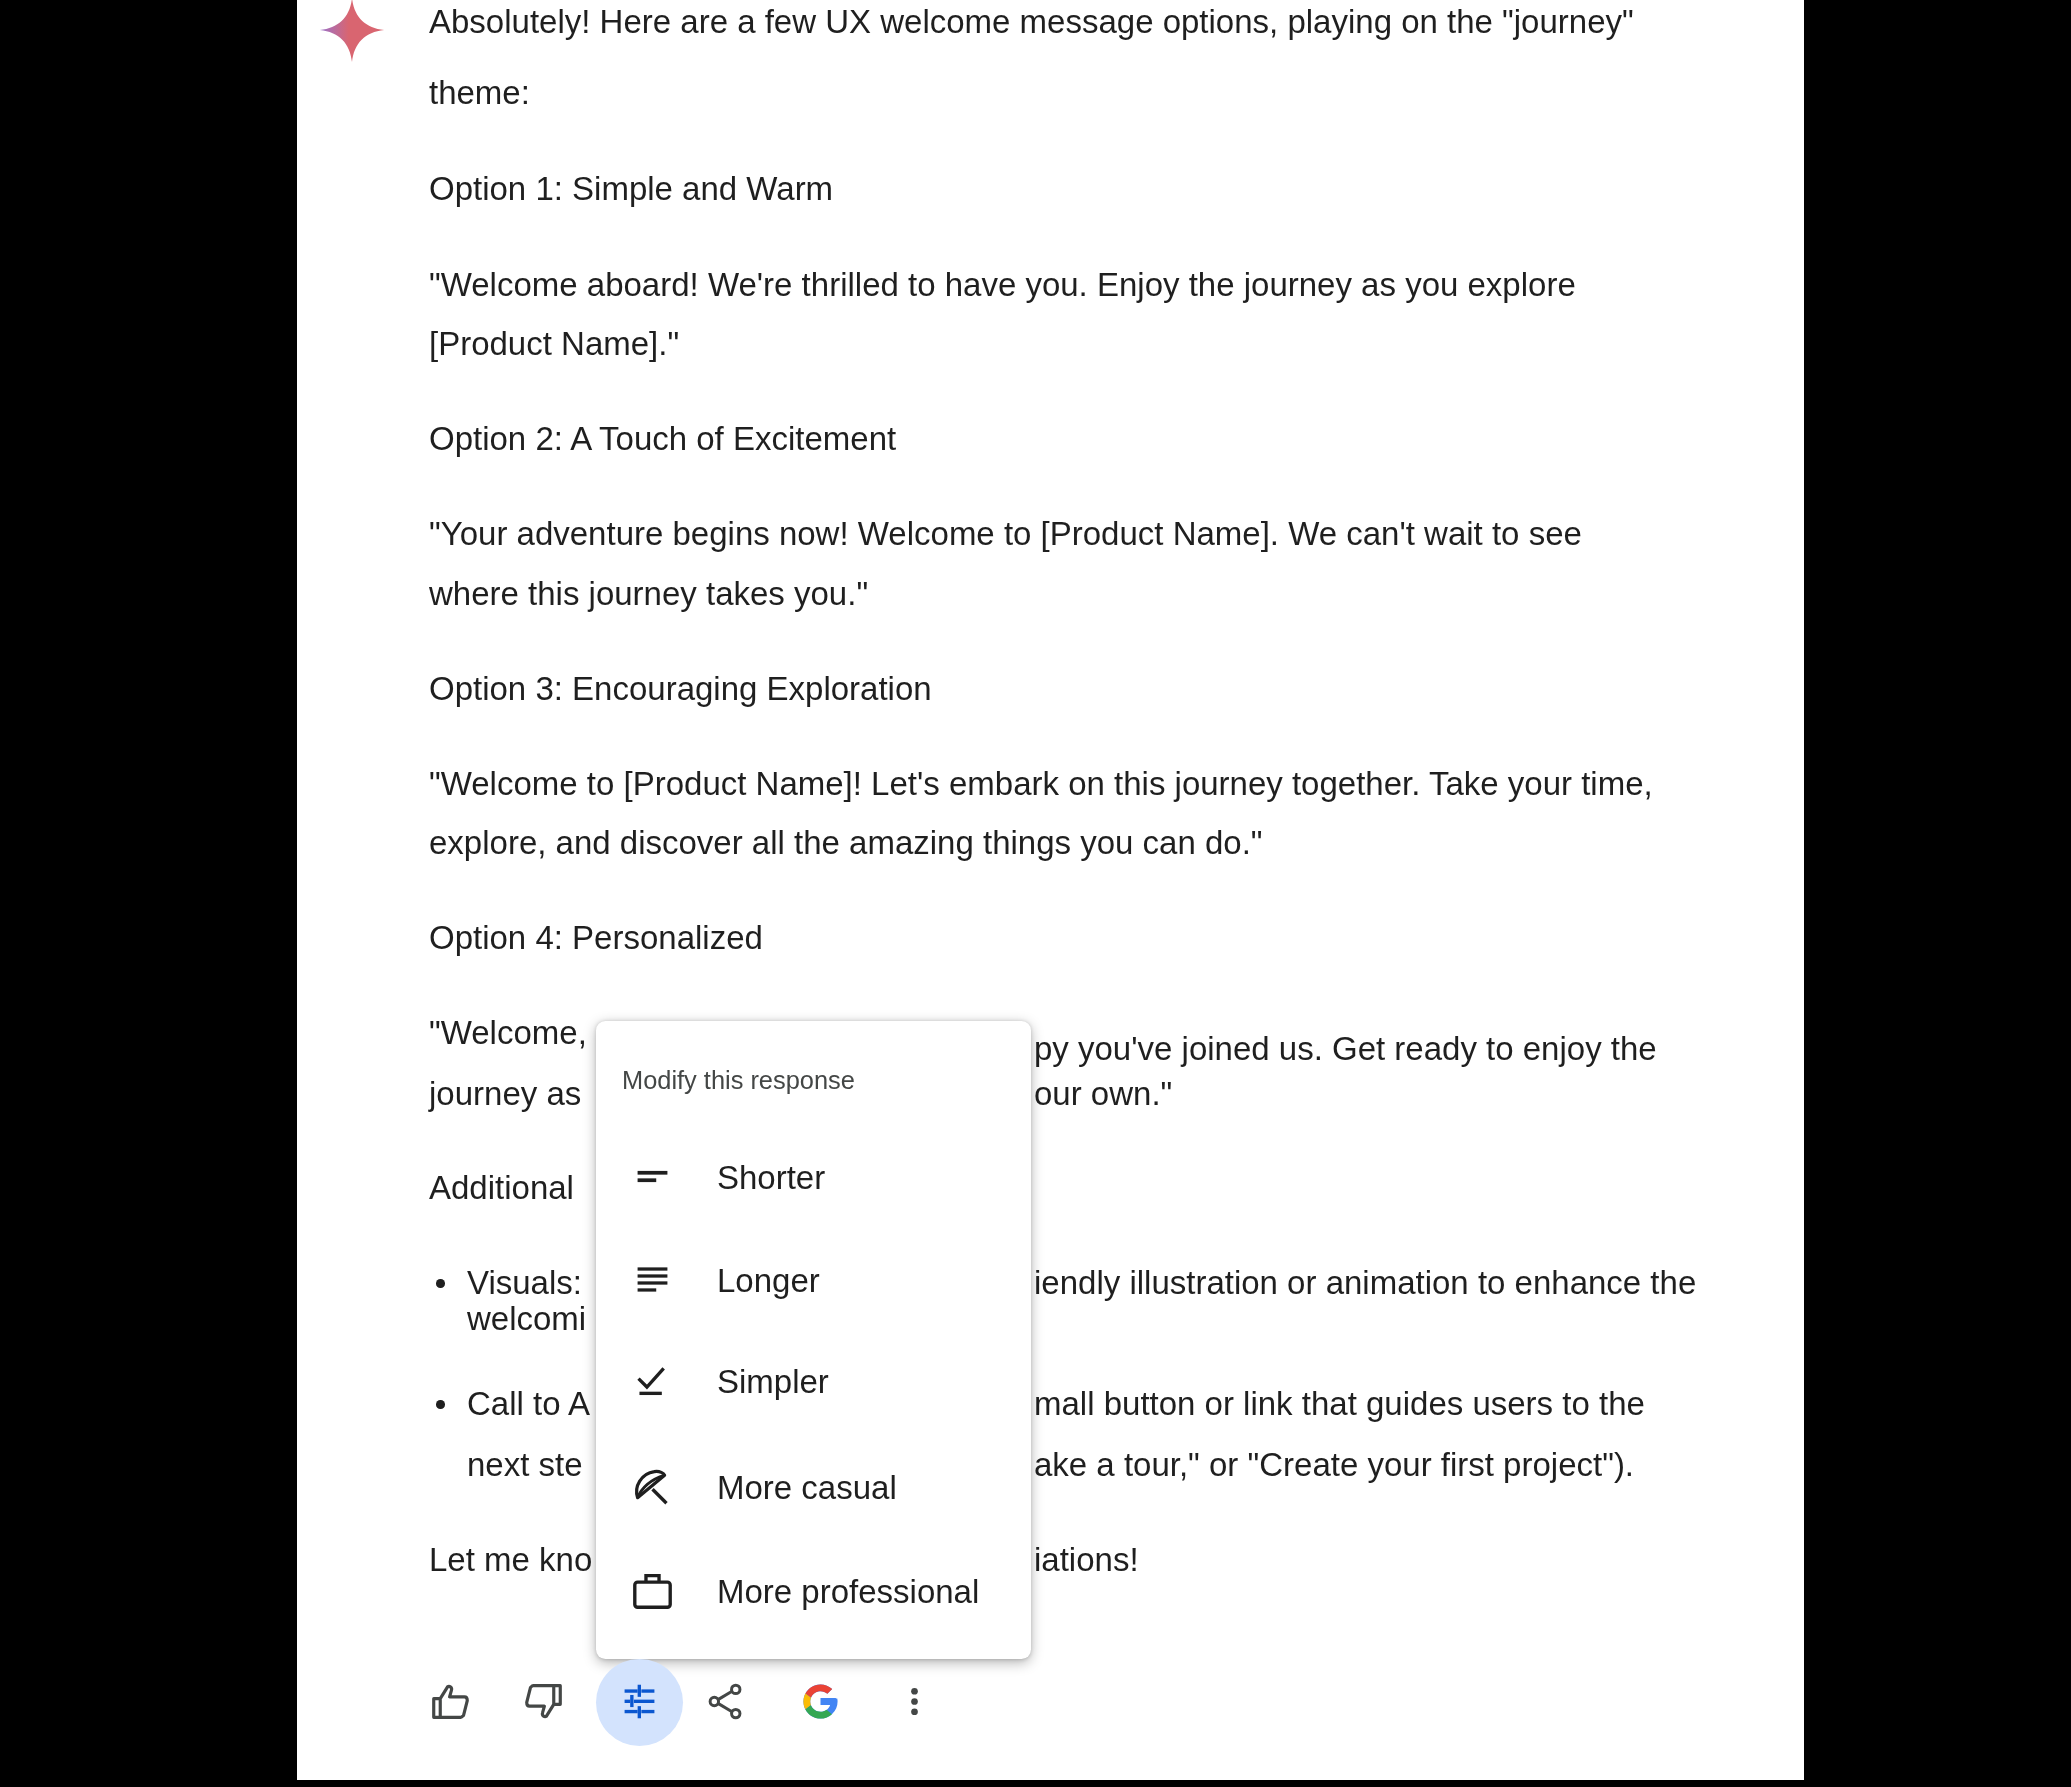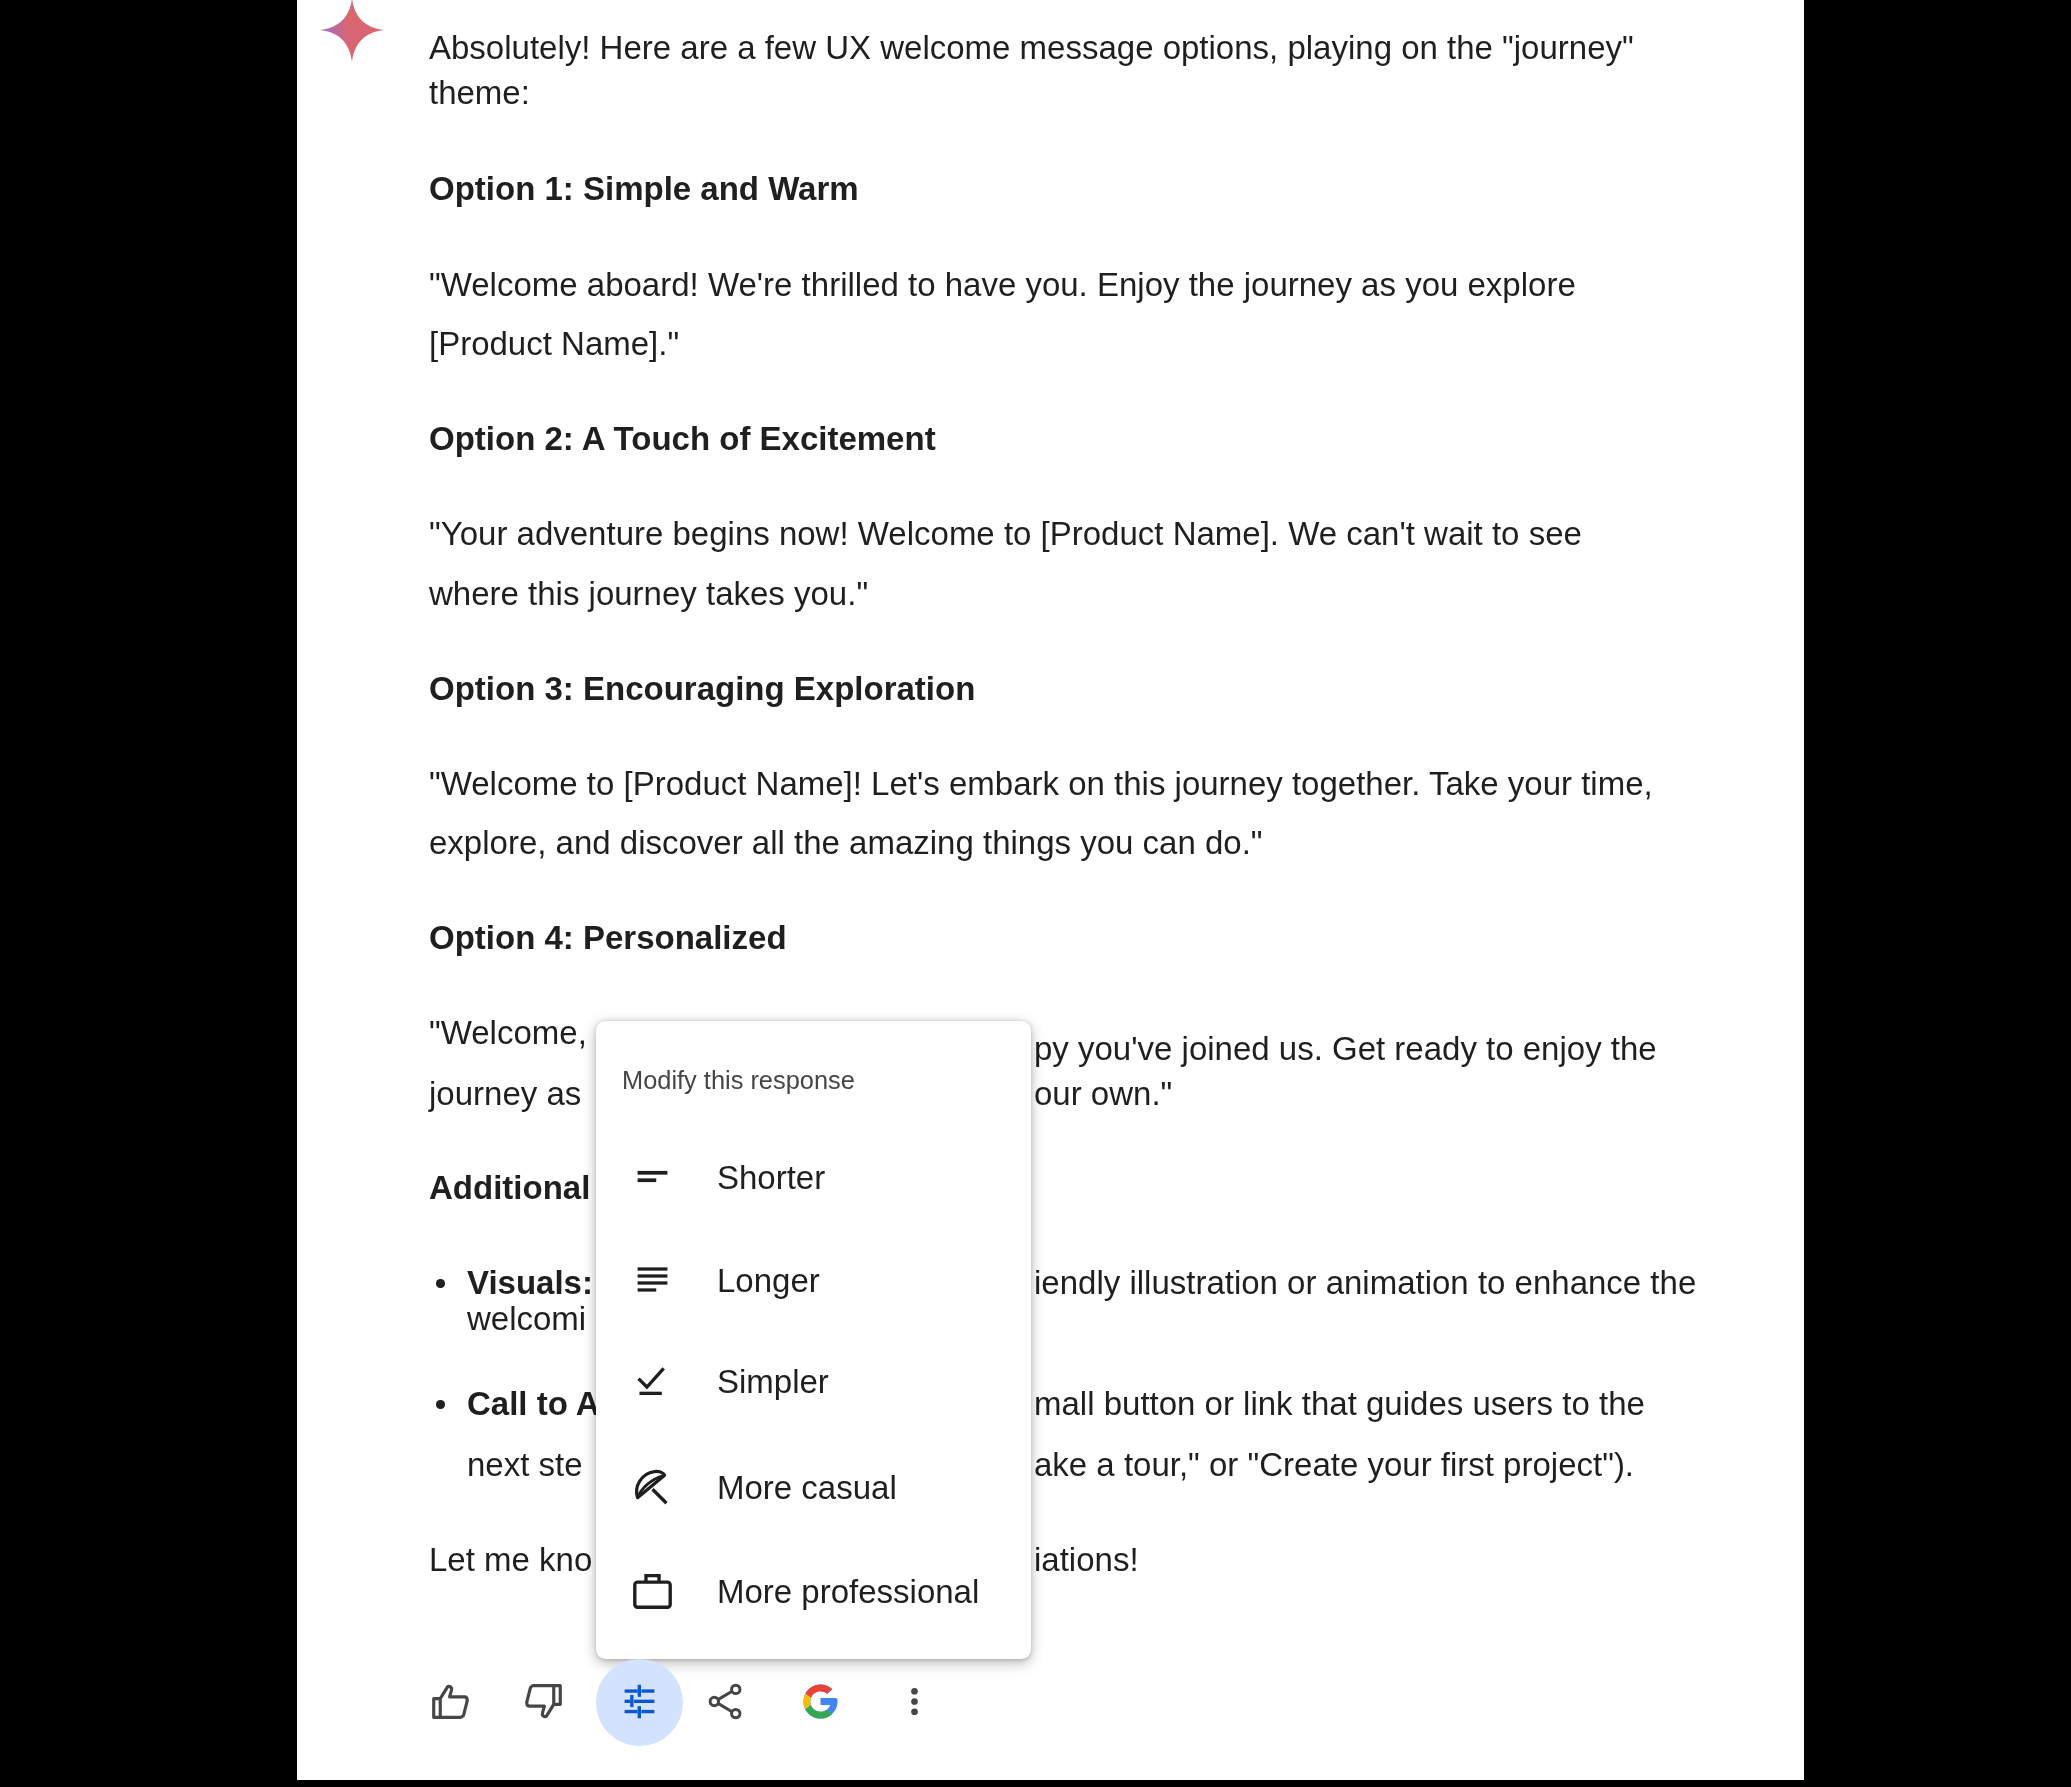--- a/index.html
+++ b/index.html
@@ -1,21 +1,21 @@
 <!DOCTYPE html>
 <html style="font-size:15px"><head>
 <meta charset="utf-8">
 <style>
   html, body { margin:0; padding:0; }
   body { width:2072px; height:1787px; background:#000; position:relative; overflow:hidden;
          font-family:"Liberation Sans", "DejaVu Sans", sans-serif; color:#1f1f1f; }
   .panel { position:absolute; left:297px; top:0; width:1507px; height:1780px; background:#fff; overflow:hidden; }
   .star { position:absolute; left:21px; top:-3.8px; width:68px; height:68px; }
   .line { position:absolute; left:132px; white-space:nowrap; font-size:33px; line-height:41px; height:41px; }
-  .bold { font-weight:bold; }
+  .bold { font-weight:normal; }
   .bullet-line { left:170px; }
   .bullet-dot { position:absolute; left:139px; width:8.5px; height:8.5px; border-radius:50%; background:#1f1f1f; }
   .menu { position:absolute; left:299px; top:1021px; width:435px; height:638px; background:#fff;
           border-radius:9.4px; box-shadow:0 3.8px 13px rgba(0,0,0,0.28), 0 0.9px 3.8px rgba(0,0,0,0.15); }
   .menu-title { position:absolute; left:26px; top:45px; font-size:25.4px; color:#444746; white-space:nowrap;text-align:right; }
   .menu-item { position:absolute; left:0; width:435px; height:104px; display:block; cursor:pointer; }
   .menu-item .ico { position:absolute; left:36px; top:31px; width:41px; height:41px; }
   .menu-item .lbl { position:absolute; left:121px; top:32px; font-size:33px; line-height:41px; white-space:nowrap; color:#1f1f1f; }
   .actions { position:absolute; left:0; top:1657px; width:1507px; height:94px; }
   .act { position:absolute; width:87px; height:87px; top:1.9px; border-radius:50%; cursor:pointer; }
@@ -31,21 +31,21 @@
     <defs>
       <linearGradient id="sg" x1="0" y1="0" x2="1" y2="0">
         <stop offset="0" stop-color="#9b72cb"></stop>
         <stop offset="0.45" stop-color="#d96570"></stop>
         <stop offset="1" stop-color="#d96570"></stop>
       </linearGradient>
     </defs>
     <path d="M36 2 C38 22 50 34 70 36 C50 38 38 50 36 70 C34 50 22 38 2 36 C22 34 34 22 36 2 Z" fill="url(#sg)"></path>
   </svg>
 
-  <div class="line" style="top:27px">Absolutely! Here are a few UX welcome message options, playing on the "journey"</div>
+  <div class="line" style="top:1px">Absolutely! Here are a few UX welcome message options, playing on the "journey"</div>
   <div class="line" style="top:72px">theme:</div>
   <div class="line bold" style="top:168px">Option 1: Simple and Warm</div>
   <div class="line" style="top:264px">"Welcome aboard! We're thrilled to have you. Enjoy the journey as you explore</div>
   <div class="line" style="top:323px">[Product Name]."</div>
   <div class="line bold" style="top:418px">Option 2: A Touch of Excitement</div>
   <div class="line" style="top:513px">"Your adventure begins now! Welcome to [Product Name]. We can't wait to see</div>
   <div class="line" style="top:573px">where this journey takes you."</div>
   <div class="line bold" style="top:668px">Option 3:  Encouraging Exploration</div>
   <div class="line" style="top:763px">"Welcome to [Product Name]! Let's embark on this journey together. Take your time,</div>
   <div class="line" style="top:822px">explore, and discover all the amazing things you can do."</div>

